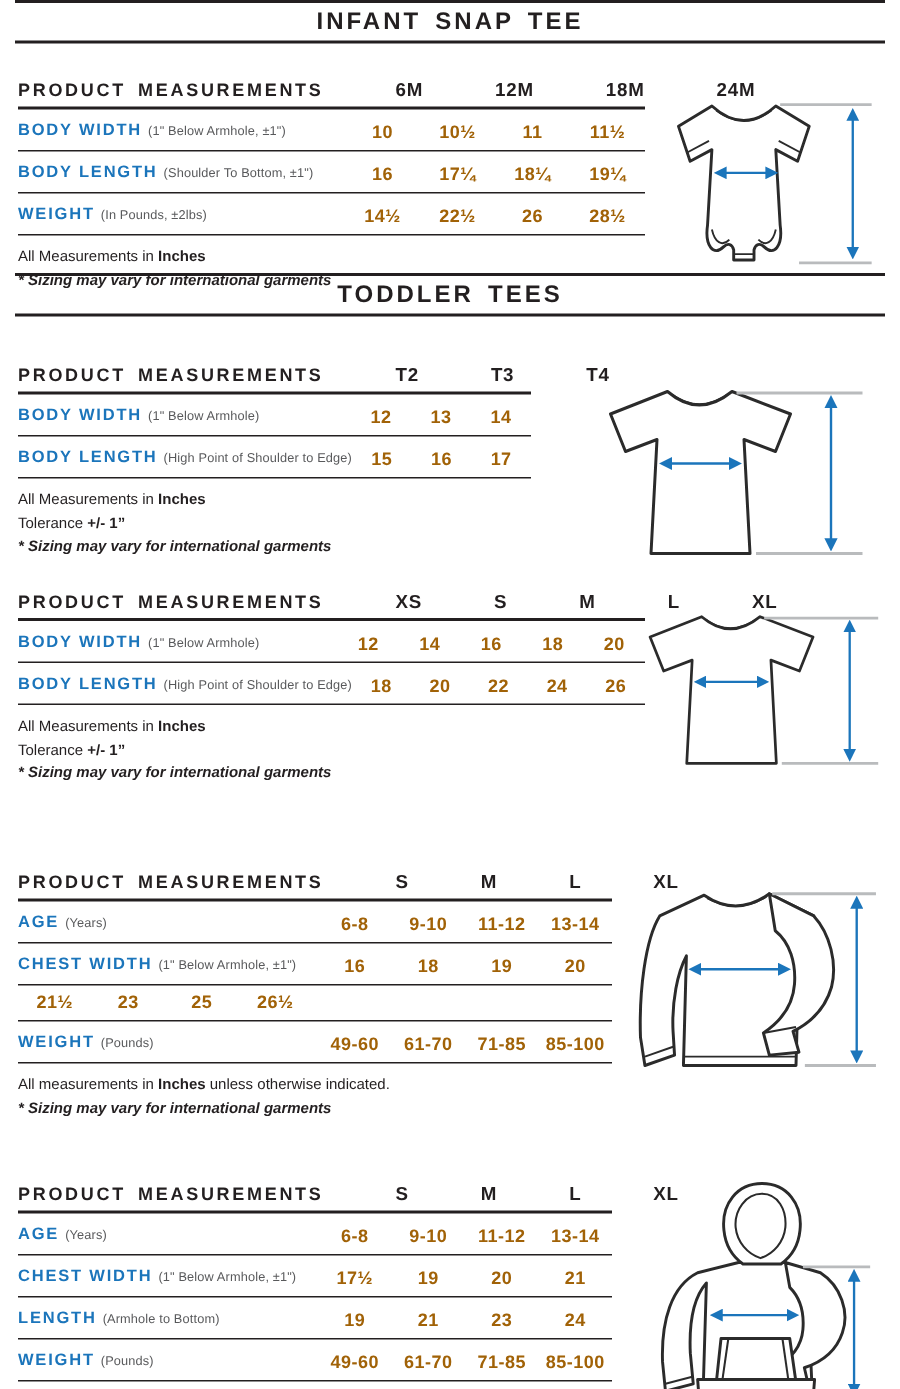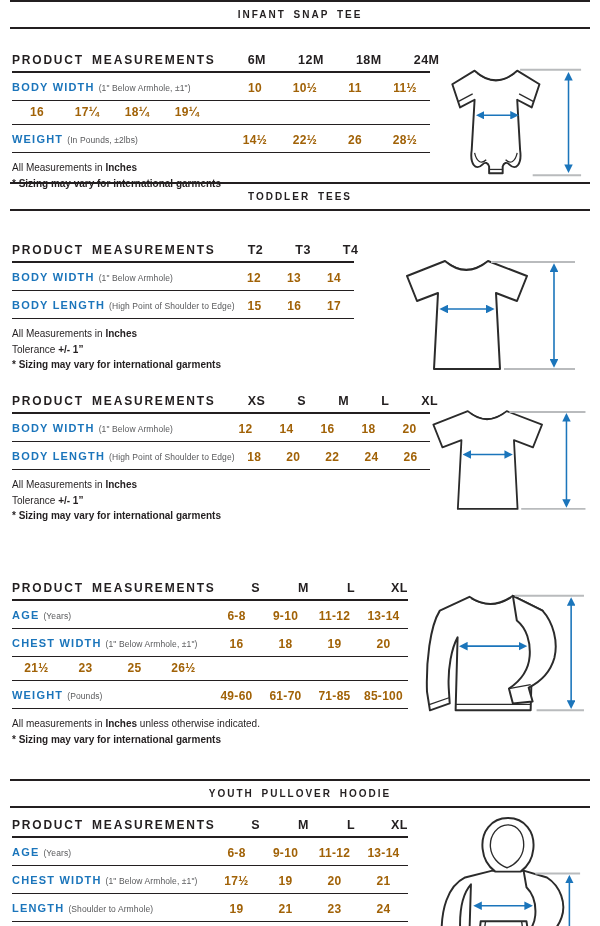--- a/index.html
+++ b/index.html
@@ -2,44 +2,44 @@
 <html><head>
 <meta charset="utf-8">
 <style>
   html,body{margin:0;padding:0;}
   body{width:600px;height:926px;background:#fff;color:#231f20;
        font-family:"Liberation Sans",sans-serif;overflow:hidden;position:relative;}
   .sec{position:relative;}
   #s1{height:182px}#s2{height:180px}#s3{height:179px}#s4{height:200px}#s5{height:185px}
   .band{margin:0 10px;border-top:2px solid #231f20;border-bottom:2px solid #231f20;
         text-align:center;padding:5px 0 5px;}
-  .ttl{font-weight:bold;font-size:10px;letter-spacing:2px;word-spacing:3px;line-height:15px;}
+  .ttl{font-weight:bold;font-size:16px;letter-spacing:2px;word-spacing:3px;line-height:15px;}
   .sbody{position:relative;margin:0 12px;height:calc(100% - 29px);}
   .meas-table{position:relative;z-index:2;}
   #s1 .meas-table{width:418px;margin-top:22px}
   #s2 .meas-table{width:342px;margin-top:30px}
   #s3 .meas-table{width:418px;margin-top:30px}
   #s4 .meas-table,#s5 .meas-table{width:396px;margin-top:8px}
   .trow{display:flex;align-items:flex-end;border-bottom:1.5px solid #231f20;padding:4px 0 5px;}
   .trow.thead{border-bottom:2.5px solid #231f20;padding:2px 0 4px;gap:32px;}
   .tcell.label-cell{flex:1;text-align:left;white-space:nowrap;}
   .tcell.val-cell{text-align:center;}
   #s1 .val-cell{width:50px}
   #s2 .val-cell{width:40px}
   #s3 .val-cell{width:41px}
   #s4 .val-cell,#s5 .val-cell{width:49px}
   .header-label{font-weight:bold;font-size:12px;letter-spacing:1.8px;word-spacing:3px;}
-  .col-head{font-weight:bold;font-size:12.5px;letter-spacing:.5px;}
+  .col-head{font-weight:bold;font-size:12.5px;letter-spacing:.5px;margin-left:16px;}
   .lab{font-weight:bold;font-size:11px;color:#1b75bb;letter-spacing:1.2px;}
   .note{font-size:8.5px;color:#58595b;margin-left:4px;letter-spacing:.1px;}
   .val{font-weight:bold;font-size:12px;color:#a16207;letter-spacing:.3px;}
   .fnotes{margin-top:9px;position:relative;z-index:2;}
   .fnote{font-size:10px;margin-bottom:4.5px;line-height:11px;}
   .fnote .b{font-weight:bold;}
-  .fnote.it{font-weight:bold;}
+  .fnote.it{font-style:italic;font-weight:bold;}
   .diag{position:absolute;z-index:1;}
   #s1 .diag{right:4px;top:4px}
   #s2 .diag{right:8px;top:8px}
   #s3 .diag{right:-2px;top:8px}
   #s4 .diag{right:0px;top:2px}
   #s5 .diag{right:4px;top:-4px}
 </style>
 </head>
 <body>
 
@@ -57,20 +57,21 @@
           <div class="tcell val-cell col-head">24M</div>
         </div>
         <div class="trow">
           <div class="tcell label-cell"><span class="lab">BODY WIDTH</span><span class="note">(1" Below Armhole, ±1")</span></div>
           <div class="tcell val-cell val">10</div>
           <div class="tcell val-cell val">10½</div>
           <div class="tcell val-cell val">11</div>
           <div class="tcell val-cell val">11½</div>
         </div>
         <div class="trow">
+          <div class="tcell label-cell"><span class="lab">BODY LENGTH</span><span class="note">(Shoulder To Bottom, ±1")</span></div>
           <div class="tcell val-cell val">16</div>
           <div class="tcell val-cell val">17¼</div>
           <div class="tcell val-cell val">18¼</div>
           <div class="tcell val-cell val">19¼</div>
         </div>
         <div class="trow">
           <div class="tcell label-cell"><span class="lab">WEIGHT</span><span class="note">(In Pounds, ±2lbs)</span></div>
           <div class="tcell val-cell val">14½</div>
           <div class="tcell val-cell val">22½</div>
           <div class="tcell val-cell val">26</div>
@@ -285,23 +286,20 @@
       </g>
       <g stroke="#1b75bb" stroke-width="1.6" fill="none">
         <line x1="42" y1="66" x2="106" y2="66" marker-start="url(#ah-ls)" marker-end="url(#ah-ls)"></line>
         <line x1="153" y1="19" x2="153" y2="127" marker-start="url(#ah-ls)" marker-end="url(#ah-ls)"></line>
       </g>
     </svg>
   </div>
 </div>
 
 <div class="sec" id="s5">
-  <div class="band">
-    <div class="ttl">YOUTH PULLOVER HOODIE</div>
-  </div>
   <div class="sbody">
     <div class="meas-table">
         <div class="trow thead">
           <div class="tcell label-cell header-label">PRODUCT MEASUREMENTS</div>
           <div class="tcell val-cell col-head">S</div>
           <div class="tcell val-cell col-head">M</div>
           <div class="tcell val-cell col-head">L</div>
           <div class="tcell val-cell col-head">XL</div>
         </div>
         <div class="trow">
@@ -312,21 +310,21 @@
           <div class="tcell val-cell val">13-14</div>
         </div>
         <div class="trow">
           <div class="tcell label-cell"><span class="lab">CHEST WIDTH</span><span class="note">(1" Below Armhole, ±1")</span></div>
           <div class="tcell val-cell val">17½</div>
           <div class="tcell val-cell val">19</div>
           <div class="tcell val-cell val">20</div>
           <div class="tcell val-cell val">21</div>
         </div>
         <div class="trow">
-          <div class="tcell label-cell"><span class="lab">LENGTH</span><span class="note">(Shoulder to Armhole)</span></div>
+          <div class="tcell label-cell"><span class="lab">LENGTH</span><span class="note">(Armhole to Bottom)</span></div>
           <div class="tcell val-cell val">19</div>
           <div class="tcell val-cell val">21</div>
           <div class="tcell val-cell val">23</div>
           <div class="tcell val-cell val">24</div>
         </div>
         <div class="trow">
           <div class="tcell label-cell"><span class="lab">WEIGHT</span><span class="note">(Pounds)</span></div>
           <div class="tcell val-cell val">49-60</div>
           <div class="tcell val-cell val">61-70</div>
           <div class="tcell val-cell val">71-85</div>

